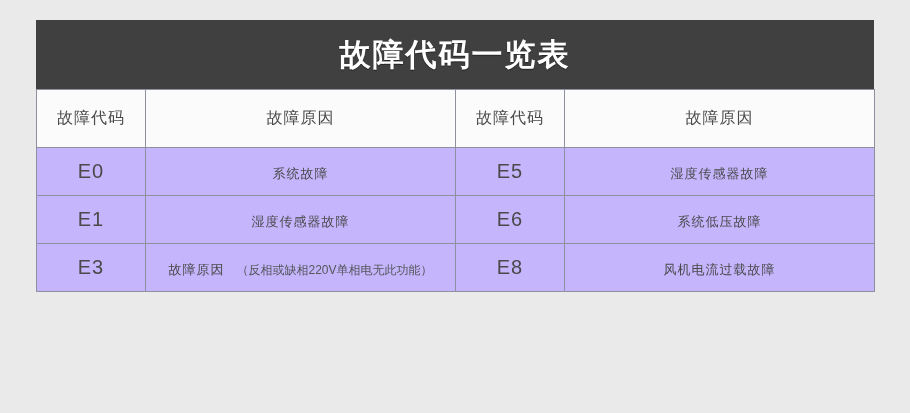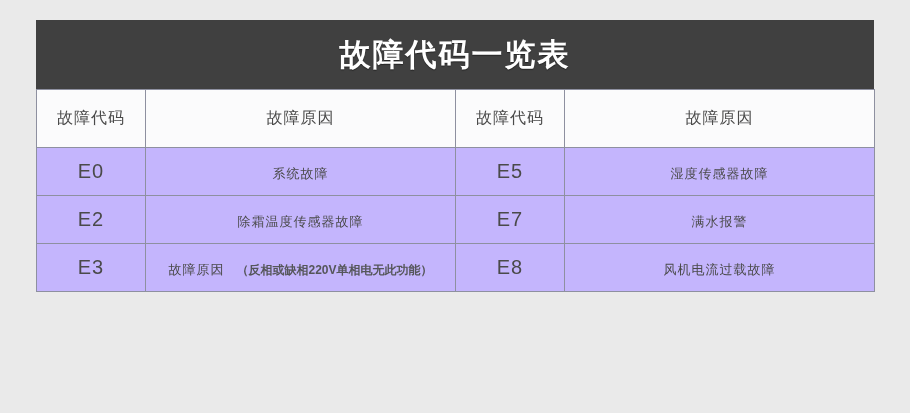--- a/index.html
+++ b/index.html
@@ -86,21 +86,20 @@
   .reason-main {
     font-size: 13px;
     letter-spacing: 1px;
   }
 
   .reason-note {
     font-size: 12px;
     letter-spacing: 0;
     color: #55565a;
     margin-left: 12px;
-    font-weight: bold;
   }
 </style>
 </head>
 <body>
 
 <div class="page">
   <div class="table-wrap">
 
     <div class="title-bar">
       <span class="title-text">故障代码一览表</span>
@@ -127,31 +126,31 @@
           <td class="code-cell">E0</td>
           <td>
             <span class="reason-main">系统故障</span>
           </td>
           <td class="code-cell">E5</td>
           <td>
             <span class="reason-main">湿度传感器故障</span>
           </td>
         </tr>
 
-
         <tr>
-          <td class="code-cell">E2</td>
+          <td class="code-cell">E1</td>
           <td>
-            <span class="reason-main">除霜温度传感器故障</span>
+            <span class="reason-main">湿度传感器故障</span>
           </td>
-          <td class="code-cell">E7</td>
+          <td class="code-cell">E6</td>
           <td>
-            <span class="reason-main">满水报警</span>
+            <span class="reason-main">系统低压故障</span>
           </td>
         </tr>
+
 
         <tr>
           <td class="code-cell">E3</td>
           <td>
             <span class="reason-main">故障原因</span><span class="reason-note">（反相或缺相220V单相电无此功能）</span>
           </td>
           <td class="code-cell">E8</td>
           <td>
             <span class="reason-main">风机电流过载故障</span>
           </td>

